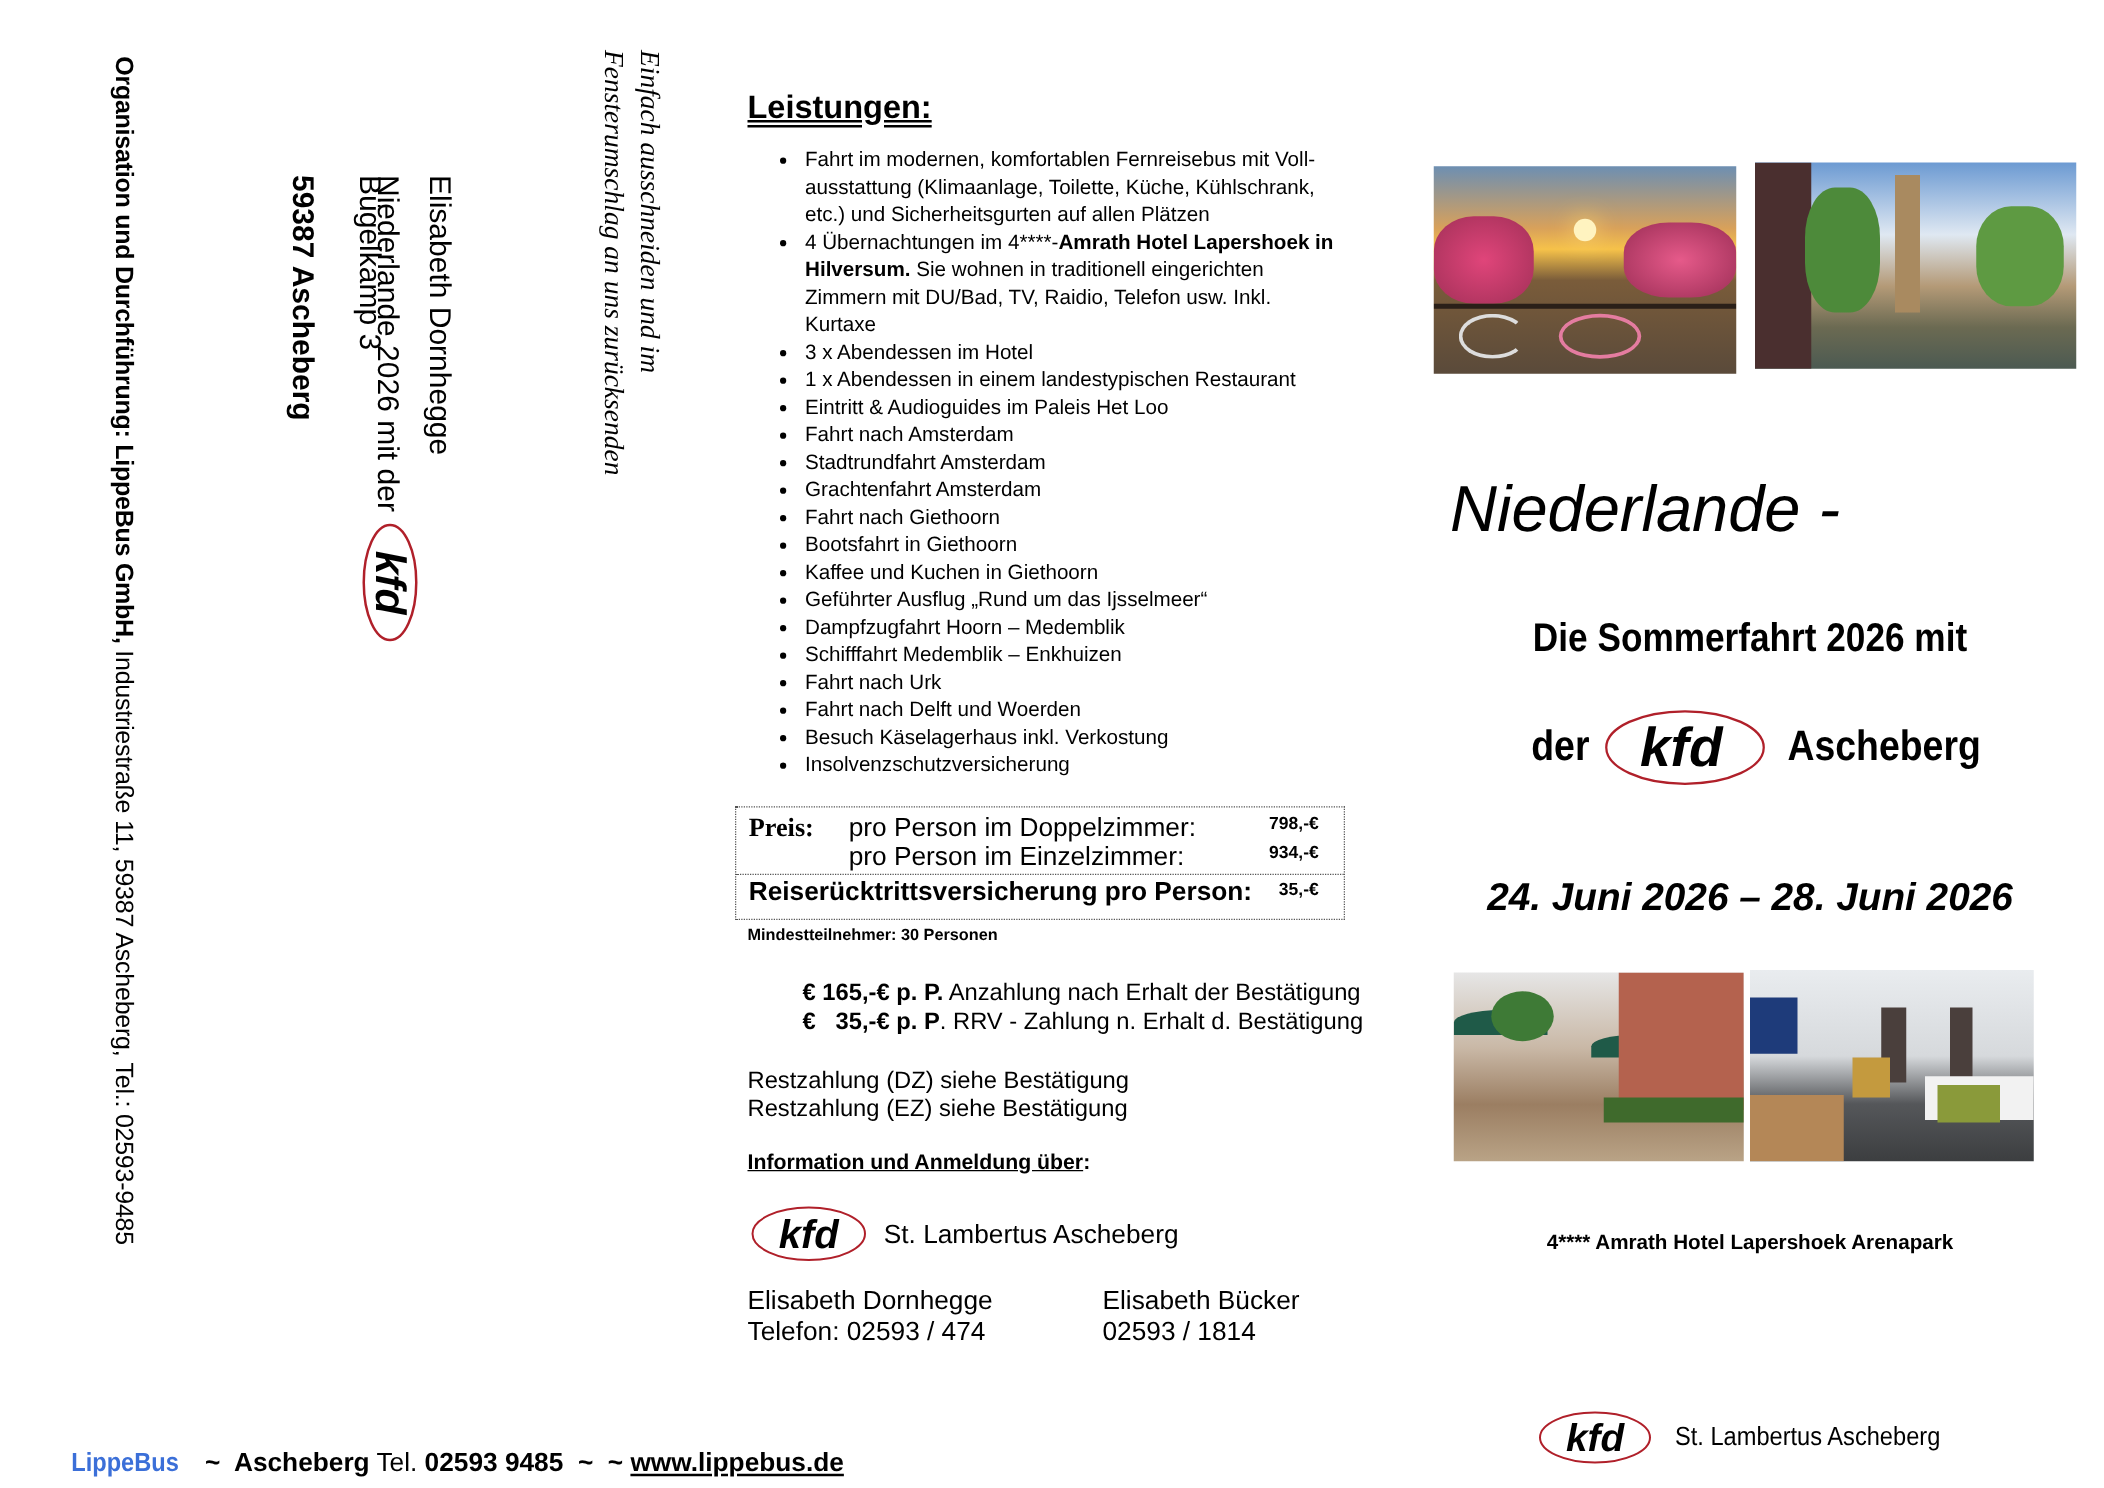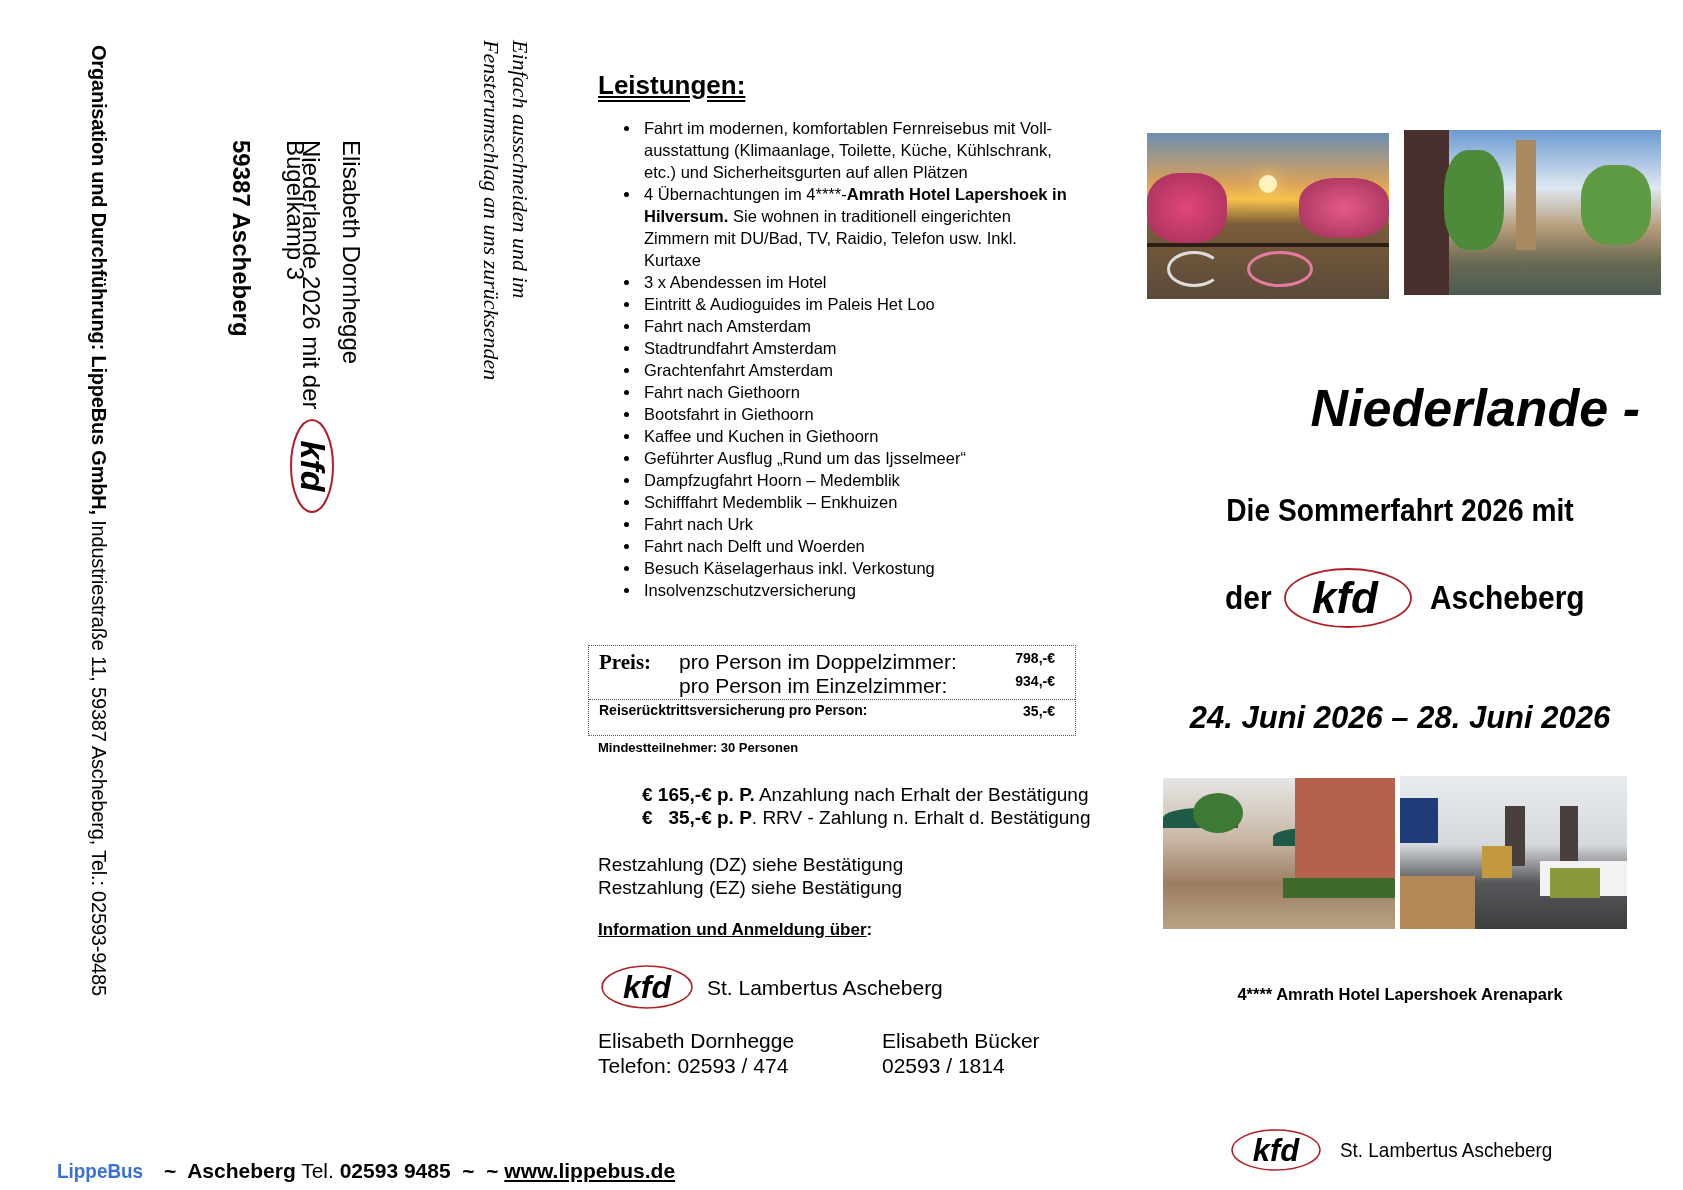--- a/index.html
+++ b/index.html
@@ -19,31 +19,31 @@
   .h-leist{font-size:26px;font-weight:bold;text-decoration:underline;text-decoration-style:double;margin:0 0 2px 0;}
   ul.leist{margin:16px;padding:0 0 0 14px;list-style:none;}
   ul.leist li{position:relative;font-size:16.5px;line-height:22px;padding-left:16px;}
   ul.leist li:before{content:"";position:absolute;left:-4px;top:9px;width:5px;height:5px;border-radius:50%;background:#000;}
   .price{left:588px;top:645px;width:488px;height:91px;border:1px dotted #555;box-sizing:border-box;}
   .price .row1{position:absolute;left:10px;top:4px;font-size:21px;}
   .price .row1 b{display:inline-block;width:80px;font-family:Liberation Serif, serif;}
   .price .row2{position:absolute;left:90px;top:28px;font-size:21px;}
   .price .v{position:absolute;right:20px;font-weight:bold;font-size:14px;}
   .price .sep{position:absolute;left:0;right:0;top:53px;border-top:1px dotted #555;}
-  .price .rrv{position:absolute;left:10px;top:56px;font-weight:bold;font-size:14px;}
+  .price .rrv{position:absolute;left:10px;top:56px;font-weight:bold;font-size:21px;}
   .mind{left:598px;top:740px;font-size:13px;font-weight:bold;}
   .pay{left:598px;top:783px;font-size:19px;line-height:23px;margin-left:44px;}
   .rest{left:598px;top:853px;font-size:19px;line-height:23px;}
   .info{left:598px;top:920px;font-size:17px;font-weight:bold;text-decoration:underline;}
   .contact-logo{left:600px;top:964px;}
   .contact-org{left:707px;top:976px;font-size:21px;}
   .person{font-size:21px;line-height:25px;}
   
   .photo{position:absolute;overflow:hidden;}
-  .title{left:1160px;top:378px;width:480px;text-align:right;font-size:52px;font-weight:bold;font-style:italic;}
+  .title{left:1160px;top:378px;width:480px;text-align:left;font-size:52px;font-weight:normal;font-style:italic;}
   .subtitle{left:1160px;top:492px;width:480px;text-align:center;font-size:32px;font-weight:bold;transform:scaleX(0.88);}
   .der{left:1225px;top:578px;font-size:34px;font-weight:bold;transform:scaleX(0.88);transform-origin:0 0;}
   .asch{left:1430px;top:578px;font-size:34px;font-weight:bold;transform:scaleX(0.88);transform-origin:0 0;}
   .dates{left:1160px;top:700px;width:480px;text-align:center;font-size:31px;font-weight:bold;font-style:italic;}
   .hotel-cap{left:1160px;top:985px;width:480px;text-align:center;font-size:16.5px;font-weight:bold;}
   .footer-l{left:45px;top:1135px;font-size:21px;white-space:nowrap;}
   .footer-l .brand{color:#3b6fd8;font-weight:bold;transform:scaleX(0.9);display:inline-block;transform-origin:0 50%;}
   .footer-l a{color:#000000;font-weight:bold;text-decoration:underline;}
   .footer-r-logo{left:1230px;top:1128px;}
   .footer-r-text{left:1340px;top:1138px;font-size:21px;transform:scaleX(0.9);transform-origin:0 0;}
@@ -73,20 +73,21 @@
   <div>Einfach ausschneiden und im</div>
   <div>Fensterumschlag an uns zurücksenden</div>
 </div>
 
 <div class="abs mid">
   <div class="h-leist">Leistungen:</div>
   <ul class="leist" id="leist-list">
       <li><span>Fahrt im modernen, komfortablen Fernreisebus mit Voll-ausstattung (Klimaanlage, Toilette, Küche, Kühlschrank, etc.) und Sicherheitsgurten auf allen Plätzen</span></li>
       <li><span>4 Übernachtungen im 4****-</span><b>Amrath Hotel Lapershoek in Hilversum.</b><span> Sie wohnen in traditionell eingerichten Zimmern mit DU/Bad, TV, Raidio, Telefon usw. Inkl. Kurtaxe</span></li>
       <li><span>3 x Abendessen im Hotel</span></li>
+      <li><span>1 x Abendessen in einem landestypischen Restaurant</span></li>
       <li><span>Eintritt &amp; Audioguides im Paleis Het Loo</span></li>
       <li><span>Fahrt nach Amsterdam</span></li>
       <li><span>Stadtrundfahrt Amsterdam</span></li>
       <li><span>Grachtenfahrt Amsterdam</span></li>
       <li><span>Fahrt nach Giethoorn</span></li>
       <li><span>Bootsfahrt in Giethoorn</span></li>
       <li><span>Kaffee und Kuchen in Giethoorn</span></li>
       <li><span>Geführter Ausflug „Rund um das Ijsselmeer“</span></li>
       <li><span>Dampfzugfahrt Hoorn – Medemblik</span></li>
       <li><span>Schifffahrt Medemblik – Enkhuizen</span></li>

